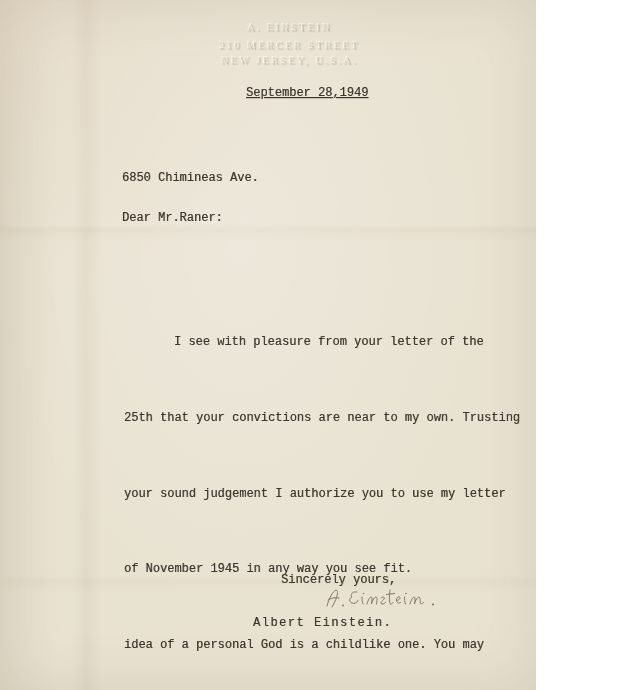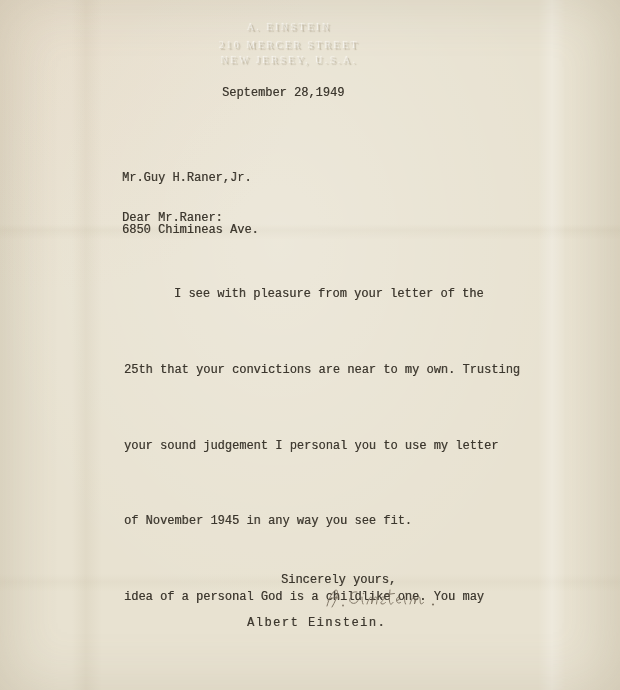--- a/index.html
+++ b/index.html
@@ -1,21 +1,21 @@
 <!DOCTYPE html>
 <html><head>
 <meta charset="utf-8">
 <style>
   html, body { margin: 0; padding: 0; }
   body {
     width: 620px; height: 690px; overflow: hidden;
     font-family: "Liberation Mono", "DejaVu Sans Mono", monospace;
   }
   .paper {
-    position: relative; width: 620px; height: 690px;
+    position: relative; width: 536px; height: 690px;
     background:
       radial-gradient(circle at 8% 5%, rgba(225,185,165,0.10), transparent 30%),
       radial-gradient(ellipse at 45% 35%, rgba(255,255,255,0.20), transparent 62%),
       linear-gradient(90deg,
         rgba(176,162,132,0.10) 0px, transparent 58px,
         transparent 72px, rgba(176,162,132,0.13) 86px, transparent 102px,
         transparent 538px, rgba(255,255,255,0.25) 552px, transparent 566px,
         rgba(176,162,132,0.09) 598px, rgba(176,162,132,0.13) 620px),
       linear-gradient(180deg,
         transparent 0px, transparent 224px,
@@ -34,55 +34,54 @@
     text-shadow: -1px -1px 1px rgba(255,255,255,0.75),
                   1px  1px 1px rgba(140,126,98,0.38);
   }
   .letterhead .lh-line:first-child { margin-bottom: 3px; }
   
   .typed {
     position: absolute; white-space: pre;
     font-size: 12px; color: #3c372e;
     text-shadow: 0.4px 0.4px 0.6px rgba(60,54,44,0.55);
   }
-  .date-line   { left: 222px; top: 86px;  line-height: 14px; }
+  .date-line   { left: 246px; top: 86px;  line-height: 14px; text-decoration: underline; }
   .recipient   { left: 122px; top: 136px; line-height: 17.2px; }
   .salutation  { left: 122px; top: 211px; line-height: 14px; }
   .letter-body { left: 124px; top: 232px; line-height: 25.2px; }
   .letter-body .line { height: 25.2px; }
-  .letter-body .indent { padding-left: 50px; }
+  .letter-body .indent { padding-left: 50px; margin-top: 48px; }
   .closing     { left: 281px; top: 566px; line-height: 14px; margin-top: 7px; }
-  .typed-name  { left: 247px; top: 616px; line-height: 14px; letter-spacing: 1.5px; }
+  .typed-name  { left: 253px; top: 616px; line-height: 14px; letter-spacing: 1.5px; }
   .signature   { position: absolute; left: 306px; top: 583px; width: 150px; height: 30px; }
   .signature svg { display: block; opacity: 0.85; }
 </style>
 </head>
 <body>
 
 <div class="paper">
 
   <div class="letterhead">
     <div class="lh-line">A. EINSTEIN</div>
     <div class="lh-line">210 MERCER STREET</div>
     <div class="lh-line">NEW JERSEY, U.S.A.</div>
   </div>
 
   <div class="typed date-line">September 28,1949</div>
 
   <div class="typed recipient">
-    <div>Mr.Guy H.Raner,Jr.</div>
     <div>6850 Chimineas Ave.</div>
   </div>
 
   <div class="typed salutation">Dear Mr.Raner:</div>
 
   <div class="typed letter-body">
     <div class="line indent">I see with pleasure from your letter of the</div>
     <div class="line">25th that your convictions are near to my own. Trusting</div>
-    <div class="line">your sound judgement I personal you to use my letter</div>
+    <div class="line">your sound judgement I authorize you to use my letter</div>
     <div class="line">of November 1945 in any way you see fit.</div>
     <div class="line">idea of a personal God is a childlike one. You may</div>
     
     
     
     
     
     
     
   </div>

